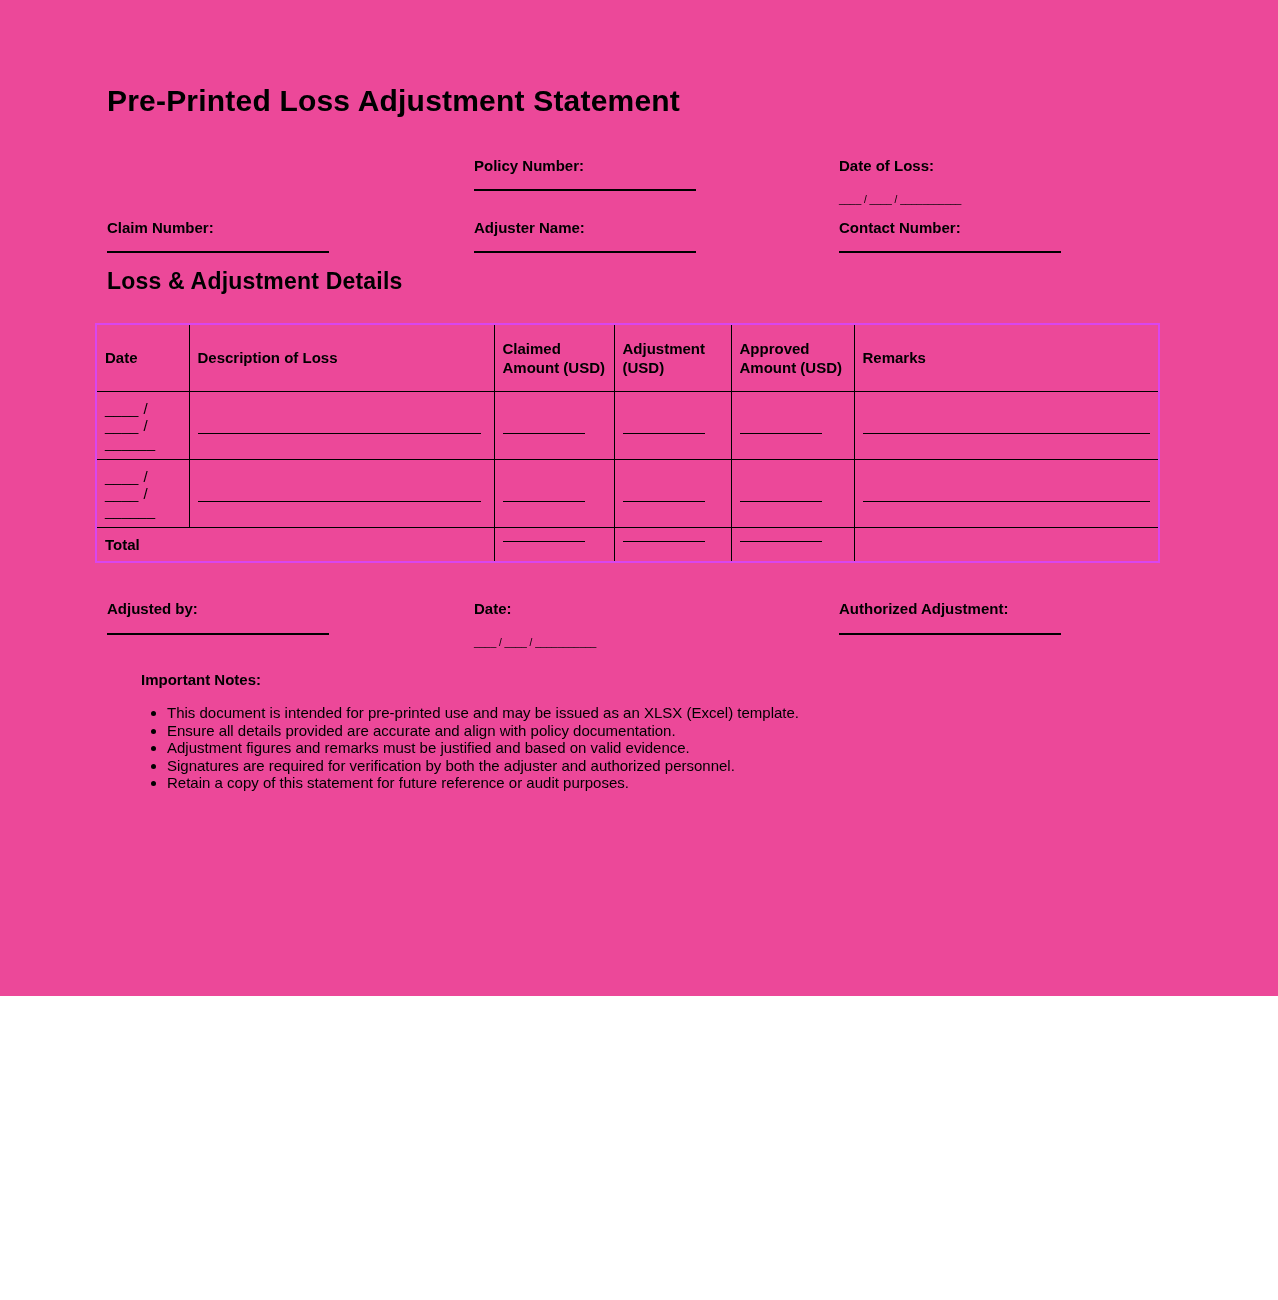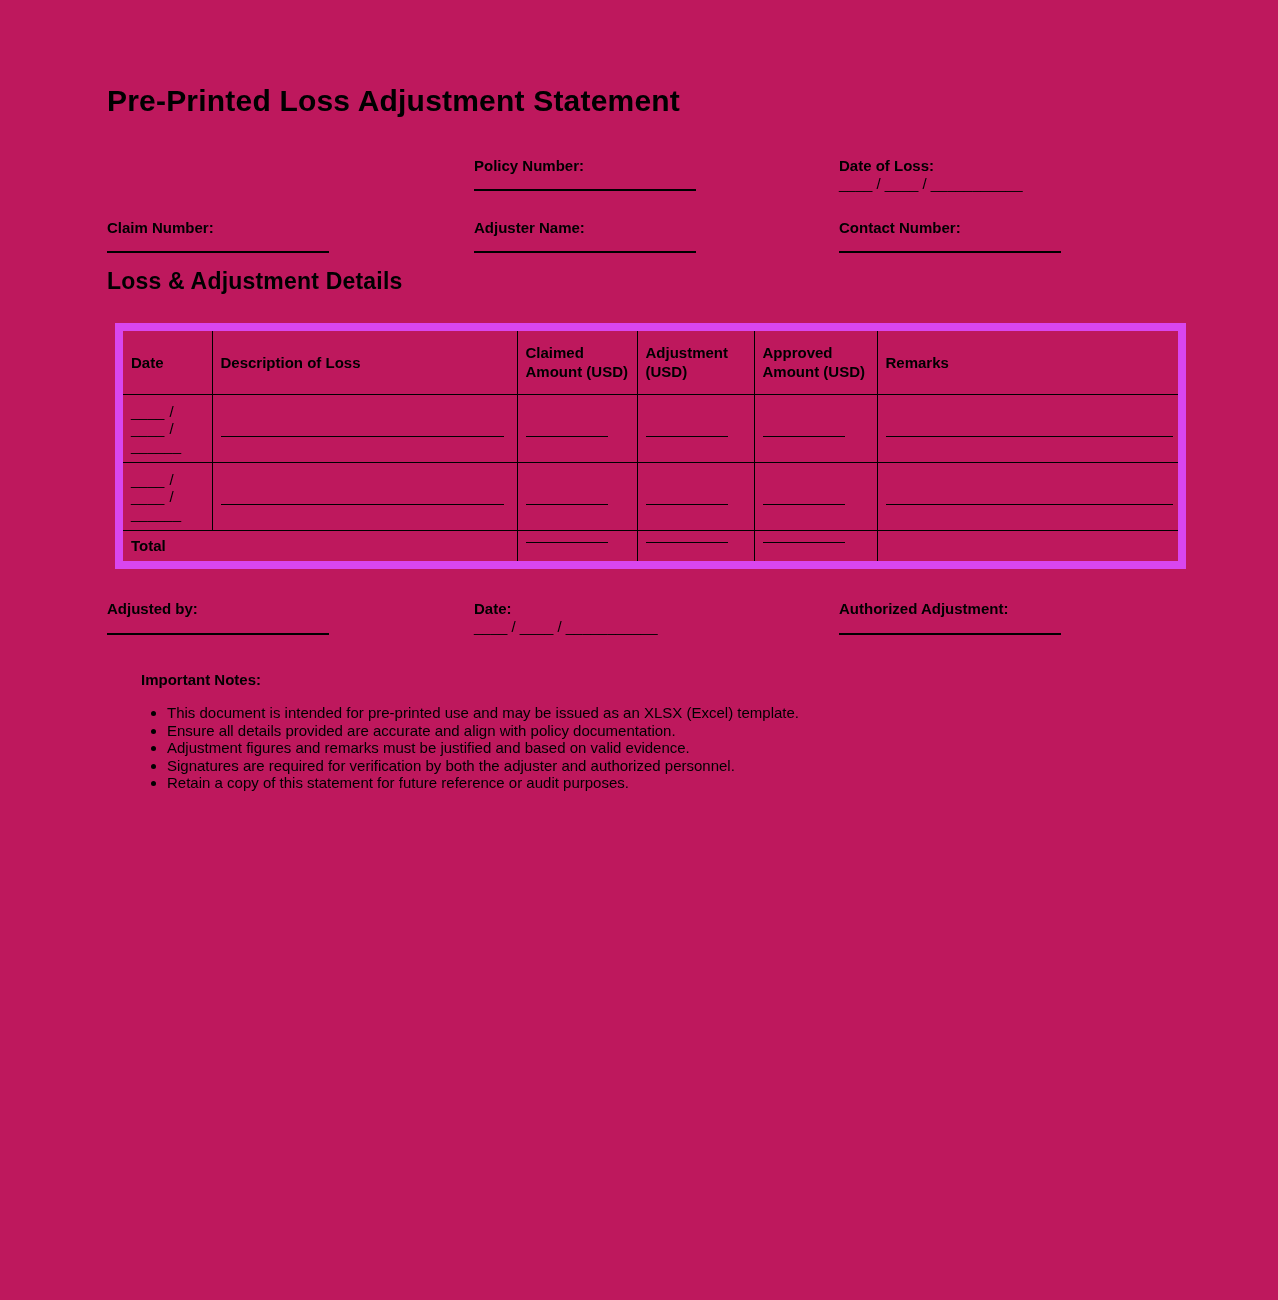--- a/index.html
+++ b/index.html
@@ -3,50 +3,50 @@
 <meta charset="utf-8">
 <style>
   * { margin:0; padding:0; box-sizing:border-box; }
   html,body { background:#ffffff; }
   body {
     width:1278px; height:1300px;
     font-family:"Liberation Sans", sans-serif;
     color:#000;
     position:relative;
   }
-  .page { position:relative; width:1278px; height:1300px; background:#be185d;text-decoration:underline; }
+  .page { position:relative; width:1278px; height:996px; background:#ec4899;text-decoration:underline; }
 
   .doc-title {
     position:absolute; left:107px; top:84px;
     font-size:30px; font-weight:bold; letter-spacing:0.2px;
     white-space:nowrap;
   }
 
   .field { position:absolute; width:330px; }
   .field .label { font-size:15px; font-weight:bold; line-height:18px; }
   .rule { border-bottom:2px solid #000; height:0; }
   .field .rule { width:222px; margin-top:14px; }
-  .blank-text { font-size:15px; line-height:18px; margin-top:0; white-space:nowrap; }
+  .blank-text { font-size:10px; line-height:18px; margin-top:16px; white-space:nowrap; }
 
   .row1 { top:157px; }
   .row2 { top:219px; }
   .col0 { left:107px; }
   .col1 { left:474px; }
   .col2 { left:839px; }
 
   .section-heading {
     position:absolute; left:107px; top:268px;
     font-size:23px; font-weight:bold; letter-spacing:0.2px;
   }
 
   table.loss-table {
-    position:absolute; left:115px; top:323px;
+    position:absolute; left:95px; top:323px;
     width:1063px;
     border-collapse:collapse;
-    border:8px solid #d946ef;
+    border:2px solid #d946ef;
     table-layout:fixed;
   }
   .loss-table th, .loss-table td {
     border:1px solid #000;
     font-size:15px;
     text-align:left;
     vertical-align:middle;
     padding:6px 8px;
   }
   .loss-table thead th { font-weight:bold; height:67px; line-height:19px; }

